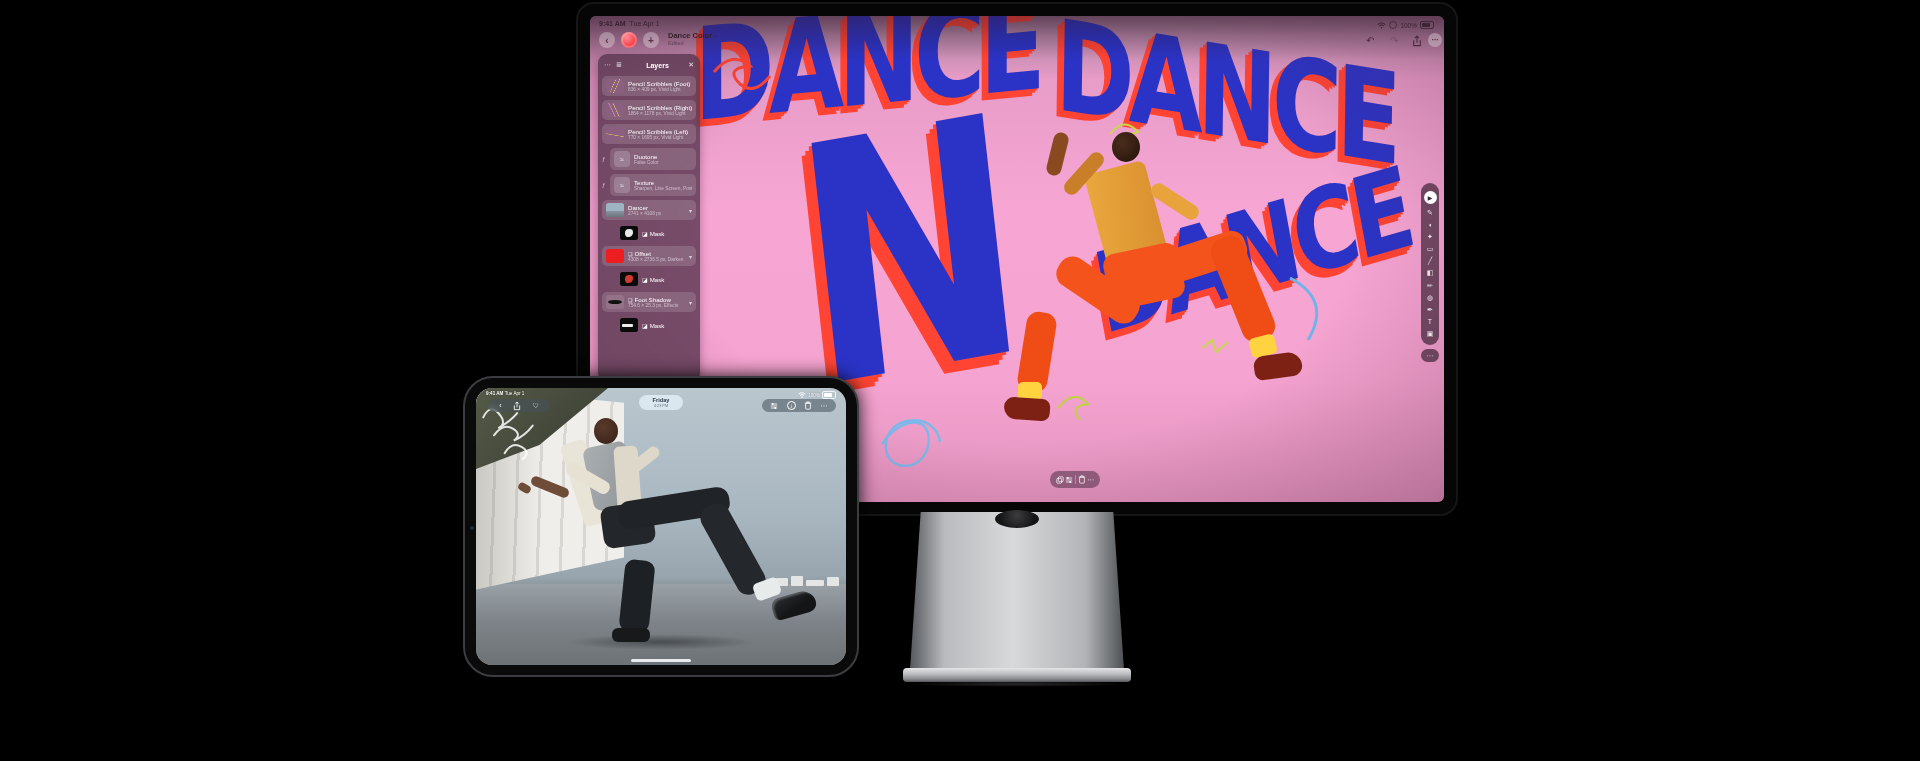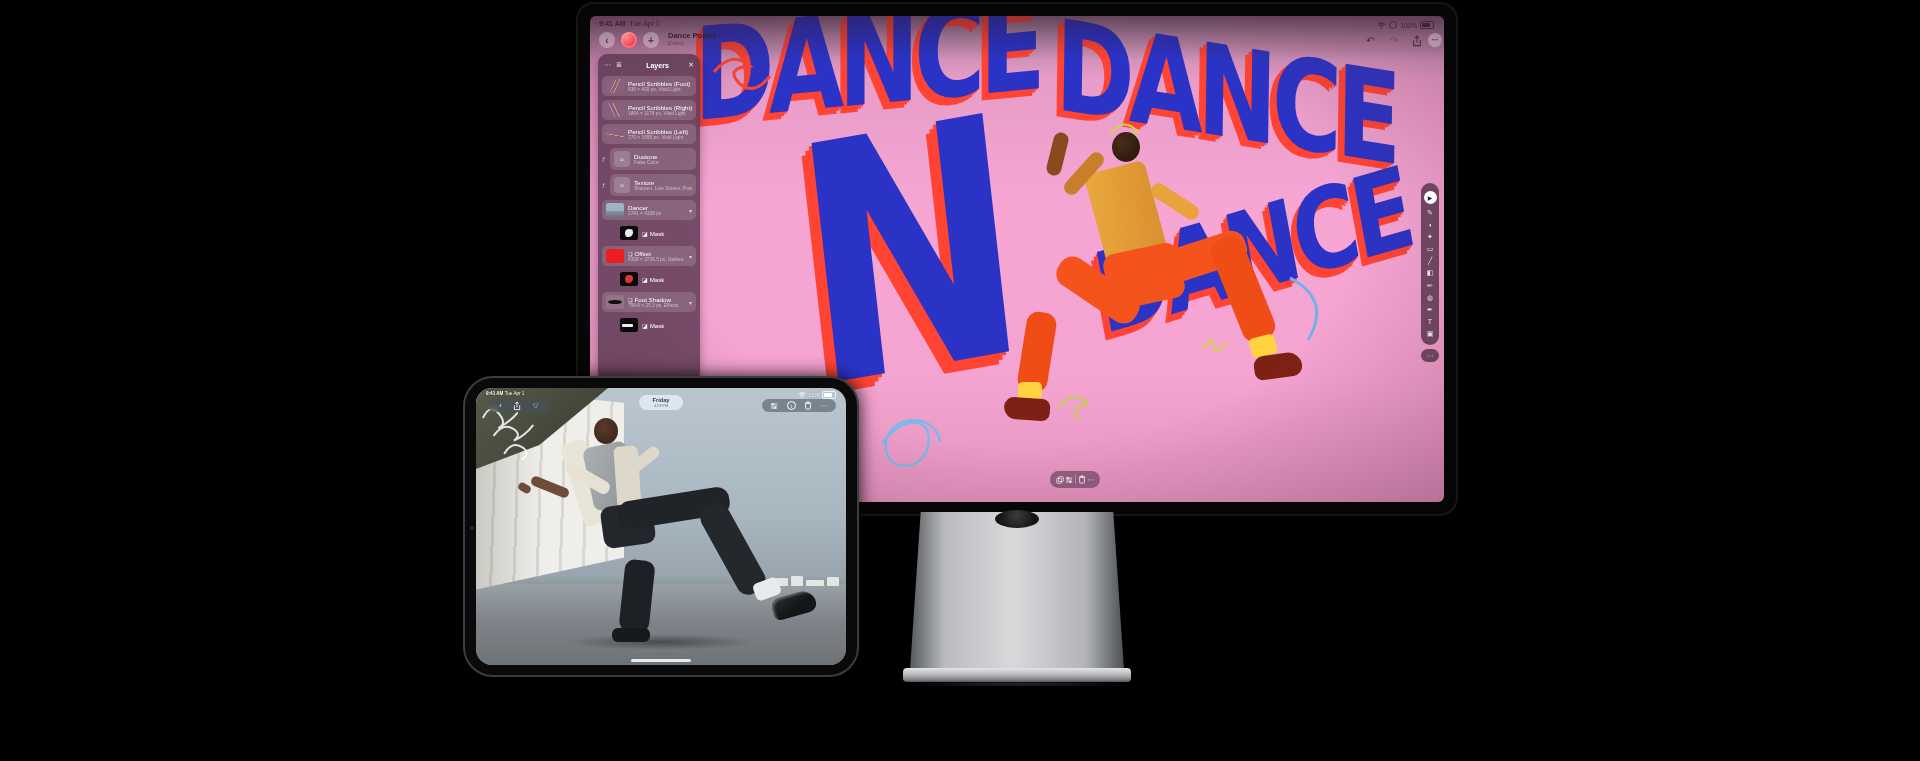--- a/index.html
+++ b/index.html
@@ -201,21 +201,21 @@
     </div>
 
     <div class="abs tb-circle" style="left:9px;top:16px">
         <span>‹</span>
       </div>
     <div class="abs logo" style="left:31px;top:16px"></div>
     <div class="abs tb-circle" style="left:53px;top:16px">
         <span>+</span>
       </div>
     <div class="abs" style="left:78px;top:15px">
-      <div class="doc-title"><span>Dance Poster</span> <span style="font-size:5px;opacity:.6">▾</span></div>
+      <div class="doc-title"><span>Dance Color</span> <span style="font-size:5px;opacity:.6">▾</span></div>
       <div class="doc-sub">Edited</div>
     </div>
     <div class="abs tb-ico" style="left:776px;top:19px"><span>↶</span></div>
     <div class="abs tb-ico dim" style="left:800px;top:19px"><span>↷</span></div>
     <div class="abs" style="left:822px;top:19px">
       <svg class="svgico" width="10" height="12" viewBox="0 0 12 14">
           <path d="M6 1v8M3.5 3.5L6 1l2.5 2.5" stroke="#4a2a3d" stroke-width="1.3" fill="none"></path>
           <path d="M2 6h-0v6.5h8V6" stroke="#4a2a3d" stroke-width="1.3" fill="none"></path>
         </svg>
     </div>

